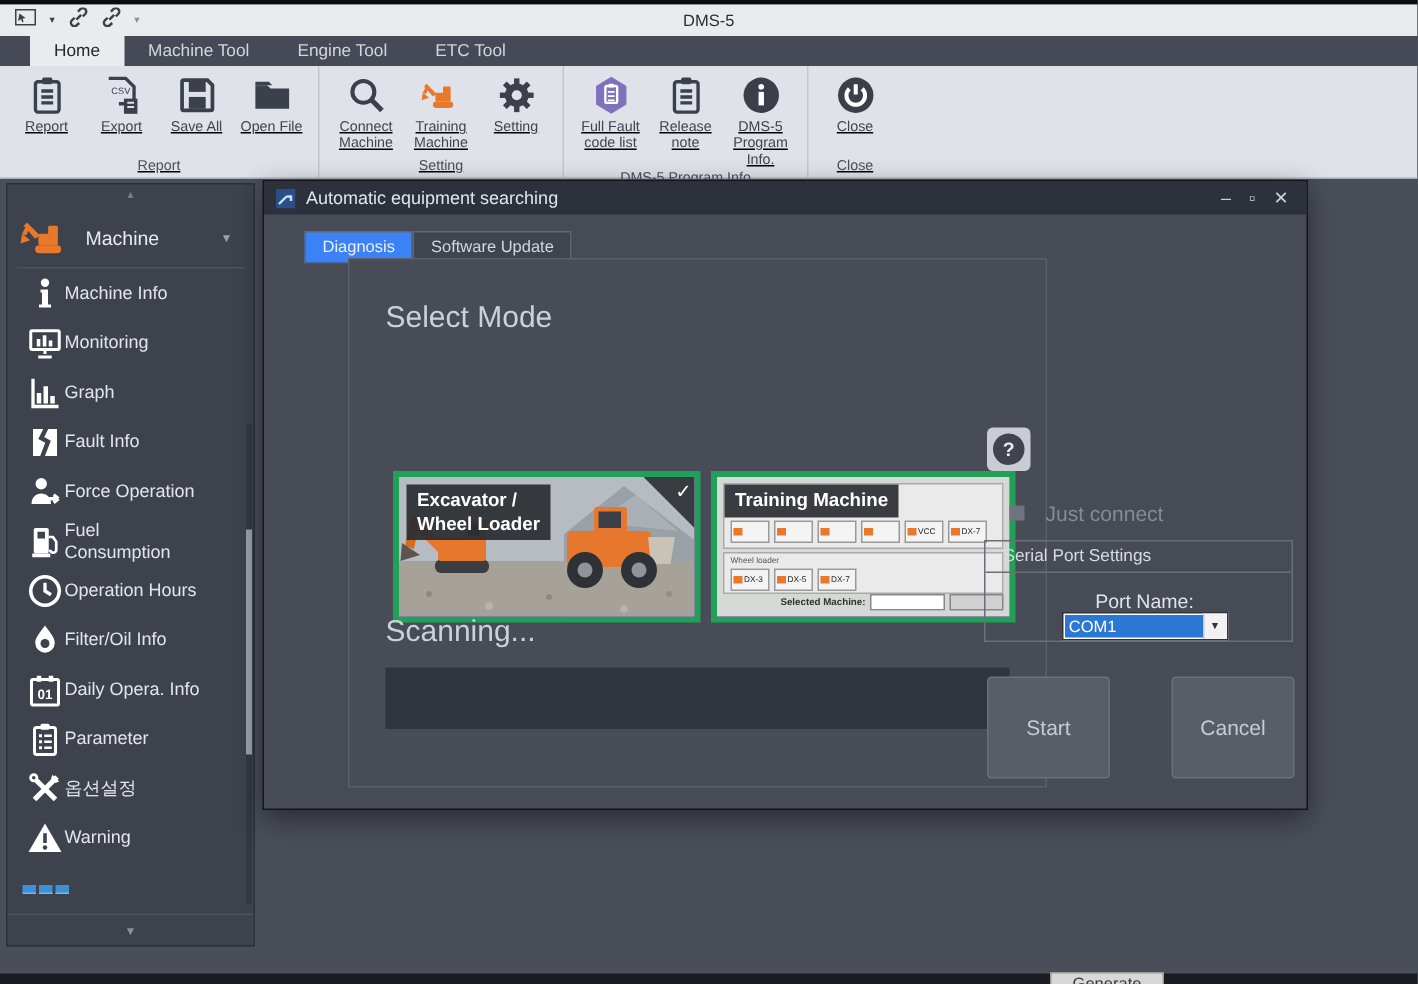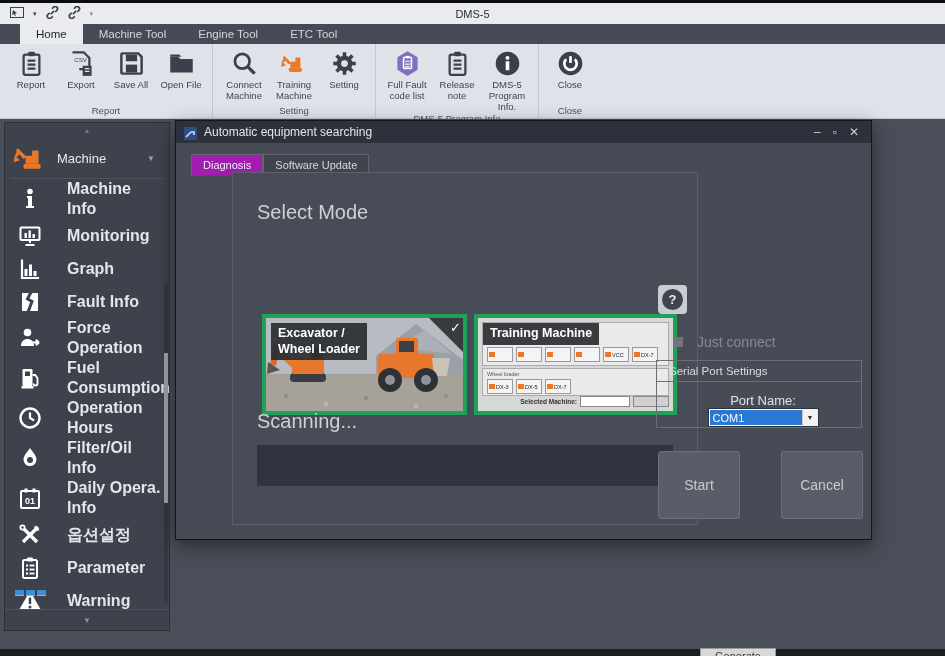--- a/index.html
+++ b/index.html
@@ -10,21 +10,21 @@
   .top-black{position:absolute;left:0;top:0;width:945px;height:3px;background:#0b0c0e;}
   .titlebar{position:absolute;left:0;top:3px;width:945px;height:21px;background:#e9ebee;display:flex;align-items:center;}
   .qat{display:flex;align-items:center;gap:9px;padding-left:10px;color:#3c4049;}
   .qat .g{font-size:12px;line-height:1;}
   .win-title{position:absolute;left:0;right:0;text-align:center;font-size:11px;color:#2b2e34;pointer-events:none;}
   .tabstrip{position:absolute;left:0;top:24px;width:945px;height:20px;background:#454a56;display:flex;align-items:stretch;}
   .rtab{padding:0 16px;display:flex;align-items:center;font-size:11.5px;color:#d3d6dc;}
   .rtab.active{background:#e9ebee;color:#23262c;margin-left:20px;}
 
   
-  .ribbon{position:absolute;left:0;top:44px;width:945px;height:74px;background:#dfe3e9;border-bottom:1px solid #c2c7cf;display:flex;}
+  .ribbon{position:absolute;left:0;top:44px;width:945px;height:74px;background:#dfe3e9;border-bottom:1px solid #c2c7cf;display:flex;text-decoration:underline;}
   .rgroup{display:flex;flex-direction:column;position:relative;padding:0 6px;}
   .rgroup+.rgroup{border-left:1px solid #c3c8d0;}
   .rbtns{display:flex;flex:1;}
   .rbtn{width:50px;display:flex;flex-direction:column;align-items:center;padding-top:6px;color:#3b404c;}
   .rbtn .ric{width:27px;height:27px;}
   .rbtn .ric svg{width:100%;height:100%;}
   .rbtn .rlb{font-size:9.5px;line-height:1.15;text-align:center;margin-top:3px;white-space:pre-line;color:#3f4450;}
   .rgroup .glabel{height:13px;text-align:center;font-size:9.5px;color:#4a4f59;}
 
   
@@ -32,37 +32,37 @@
   .sb-arrow{height:15px;display:flex;align-items:center;justify-content:center;color:#767b86;font-size:7px;}
   .sb-head{display:flex;align-items:center;height:40px;padding:0 8px;}
   .sb-head .hic{width:36px;height:26px;color:#e8792a;}
   .sb-head .hic svg{width:100%;height:100%;}
   .sb-head .hlb{font-size:13px;color:#e9ebef;margin-left:8px;flex:1;}
   .sb-head .caret{color:#9aa0aa;font-size:8px;margin-right:6px;}
   .sb-div{border-top:1px solid #4d525d;margin:0 6px;}
   .sb-item{display:flex;align-items:center;min-height:33px;padding:0 6px;}
   .sb-item .sic{width:26px;height:24px;color:#fff;margin-left:6px;flex:none;}
   .sb-item .sic svg{width:100%;height:100%;}
-  .sb-item .slb{font-size:16px;color:#e3e5ea;margin-left:24px;line-height:1.25;white-space:pre-line;font-weight:bold;}
+  .sb-item .slb{font-size:12px;color:#e3e5ea;margin-left:0;line-height:1.25;white-space:pre-line;}
   .sb-blue{position:absolute;left:10px;bottom:34px;display:flex;gap:2px;}
   .sb-blue i{display:block;width:9px;height:5px;background:#3d8fd6;border-bottom:1px solid #79b8e8;}
   .sb-bottom{position:absolute;left:0;bottom:0;width:100%;height:20px;border-top:1px solid #4d525d;display:flex;align-items:center;justify-content:center;color:#8a909a;font-size:8px;}
   .sb-track{position:absolute;right:1px;top:160px;width:4px;height:320px;background:#333842;}
   .sb-thumb{position:absolute;right:1px;top:230px;width:4px;height:150px;background:#9aa0a9;}
 
   
   .dialog{position:absolute;left:175px;top:120px;width:697px;height:420px;background:#474b56;border:1px solid #14161c;box-shadow:0 6px 18px rgba(0,0,0,.45);box-sizing:border-box;}
   .dlg-title{height:22px;background:#2c313c;display:flex;align-items:center;padding:0 8px;}
   .dlg-ic{width:13px;height:13px;margin-right:7px;}
   .dlg-ttl{font-size:12px;color:#e2e5ea;flex:1;}
   .dlg-ctrls{display:flex;gap:12px;color:#cdd0d6;font-size:12px;margin-right:4px;}
   .dlg-ctrls span{cursor:default;line-height:1;}
   .dlg-tabs{position:absolute;left:15px;top:33px;display:flex;}
   .dtab{font-size:11px;padding:4px 11px;border:1px solid #60656f;color:#d4d7dd;background:#40444e;}
-  .dtab.active{background:#a21caf;color:#eceef2;border-bottom-color:#4d515c;}
+  .dtab.active{background:#3b82f6;color:#eceef2;border-bottom-color:#4d515c;margin-left:12px;}
   .dlg-panel{position:absolute;left:10px;top:51px;width:466px;height:353px;border:1px solid #5b5f6a;background:#484c57;box-sizing:border-box;margin-left:46px;}
   .select-mode{position:absolute;left:24px;top:28px;font-size:20px;color:#ccd0d8;}
   .scanning{position:absolute;left:24px;top:237px;font-size:20px;color:#ccd0d8;}
   .progress{position:absolute;left:24px;top:272px;width:416px;height:41px;background:#30343e;}
 
   
   .card{position:absolute;top:141px;height:101px;background:#1fa257;padding:4px;box-sizing:border-box;}
   .card1{left:29px;width:205px;}
   .card2{left:241px;width:203px;}
   .card .inner{position:relative;width:100%;height:100%;overflow:hidden;background:#d946ef;}
@@ -351,40 +351,40 @@
           <span class="sic"><svg viewBox="0 0 24 24">
               <rect x="3" y="5" width="18" height="17" rx="1" fill="none" stroke="currentColor" stroke-width="2"></rect>
               <rect x="6.5" y="2.5" width="3" height="4" fill="currentColor"></rect>
               <rect x="14.5" y="2.5" width="3" height="4" fill="currentColor"></rect>
               <text x="7" y="18" font-size="9" font-weight="bold" fill="currentColor" font-family="sans-serif">01</text>
             </svg></span>
           <span class="slb">Daily Opera. Info</span>
         </div>
         <div class="sb-item">
           <span class="sic"><svg viewBox="0 0 24 24">
-              <path d="M4 4l15 15" stroke="currentColor" stroke-width="3.4"></path>
-              <path d="M20 4L5 19" stroke="currentColor" stroke-width="3.4"></path>
-              <circle cx="4.5" cy="4.5" r="3" fill="currentColor"></circle>
-              <circle cx="4.5" cy="4.5" r="1.2" fill="#3d424d"></circle>
-              <path d="M17 2.5l4.5 4.5-2.5 1-3-3z" fill="currentColor"></path>
-            </svg></span>
-          <span class="slb">옵션설정</span>
-        </div>
-        <div class="sb-item">
-          <span class="sic"><svg viewBox="0 0 24 24">
               <rect x="5" y="4" width="14" height="18" rx="1.5" fill="none" stroke="currentColor" stroke-width="2"></rect>
               <rect x="9" y="1.5" width="6" height="4" rx="1" fill="currentColor"></rect>
               <rect x="8" y="8.5" width="2" height="2" fill="currentColor"></rect>
               <path d="M11.5 9.5h5" stroke="currentColor" stroke-width="1.8"></path>
               <rect x="8" y="12.5" width="2" height="2" fill="currentColor"></rect>
               <path d="M11.5 13.5h5" stroke="currentColor" stroke-width="1.8"></path>
               <rect x="8" y="16.5" width="2" height="2" fill="currentColor"></rect>
               <path d="M11.5 17.5h5" stroke="currentColor" stroke-width="1.8"></path>
             </svg></span>
           <span class="slb">Parameter</span>
+        </div>
+        <div class="sb-item">
+          <span class="sic"><svg viewBox="0 0 24 24">
+              <path d="M4 4l15 15" stroke="currentColor" stroke-width="3.4"></path>
+              <path d="M20 4L5 19" stroke="currentColor" stroke-width="3.4"></path>
+              <circle cx="4.5" cy="4.5" r="3" fill="currentColor"></circle>
+              <circle cx="4.5" cy="4.5" r="1.2" fill="#3d424d"></circle>
+              <path d="M17 2.5l4.5 4.5-2.5 1-3-3z" fill="currentColor"></path>
+            </svg></span>
+          <span class="slb">옵션설정</span>
         </div>
         <div class="sb-item">
           <span class="sic"><svg viewBox="0 0 24 24">
               <path d="M12 2L23 21H1z" fill="currentColor"></path>
               <rect x="10.8" y="8.5" width="2.4" height="6.5" fill="#3d424d"></rect>
               <circle cx="12" cy="18" r="1.5" fill="#3d424d"></circle>
             </svg></span>
           <span class="slb">Warning</span>
         </div>
       </div>

